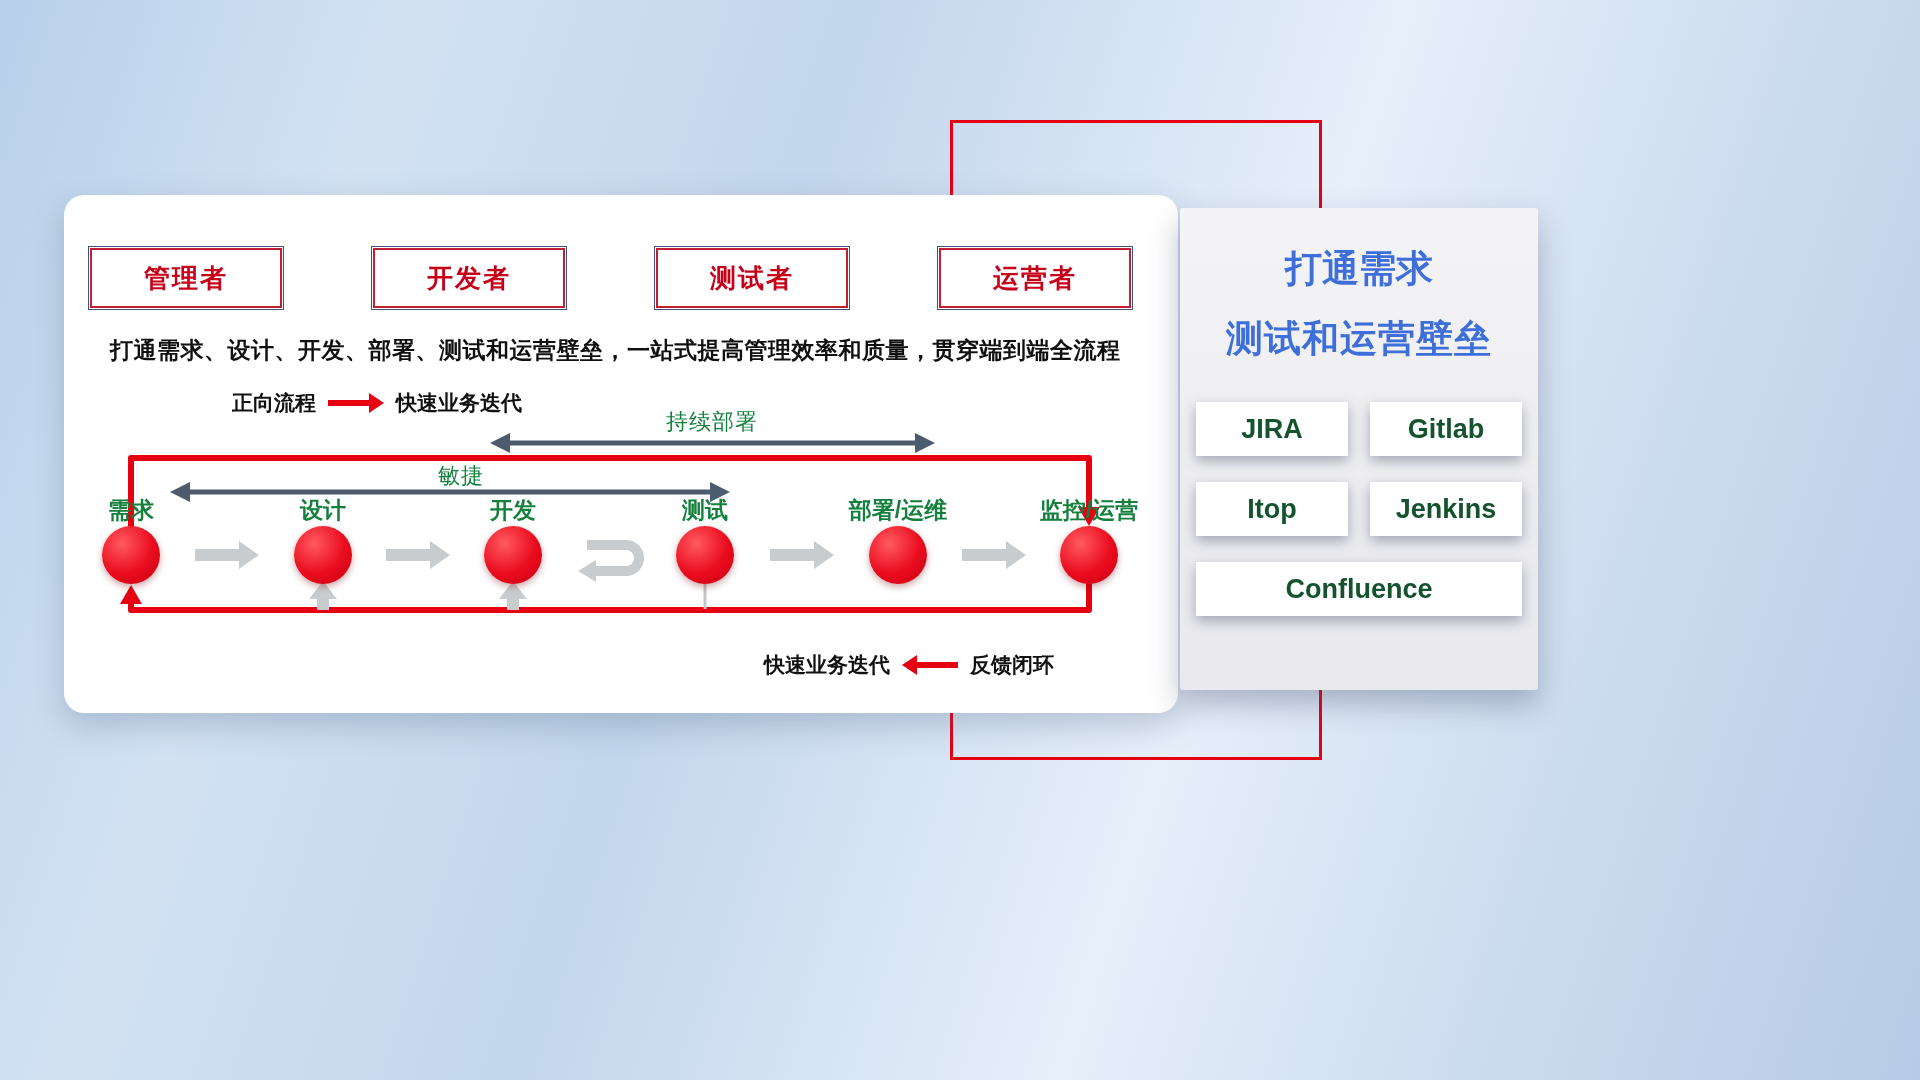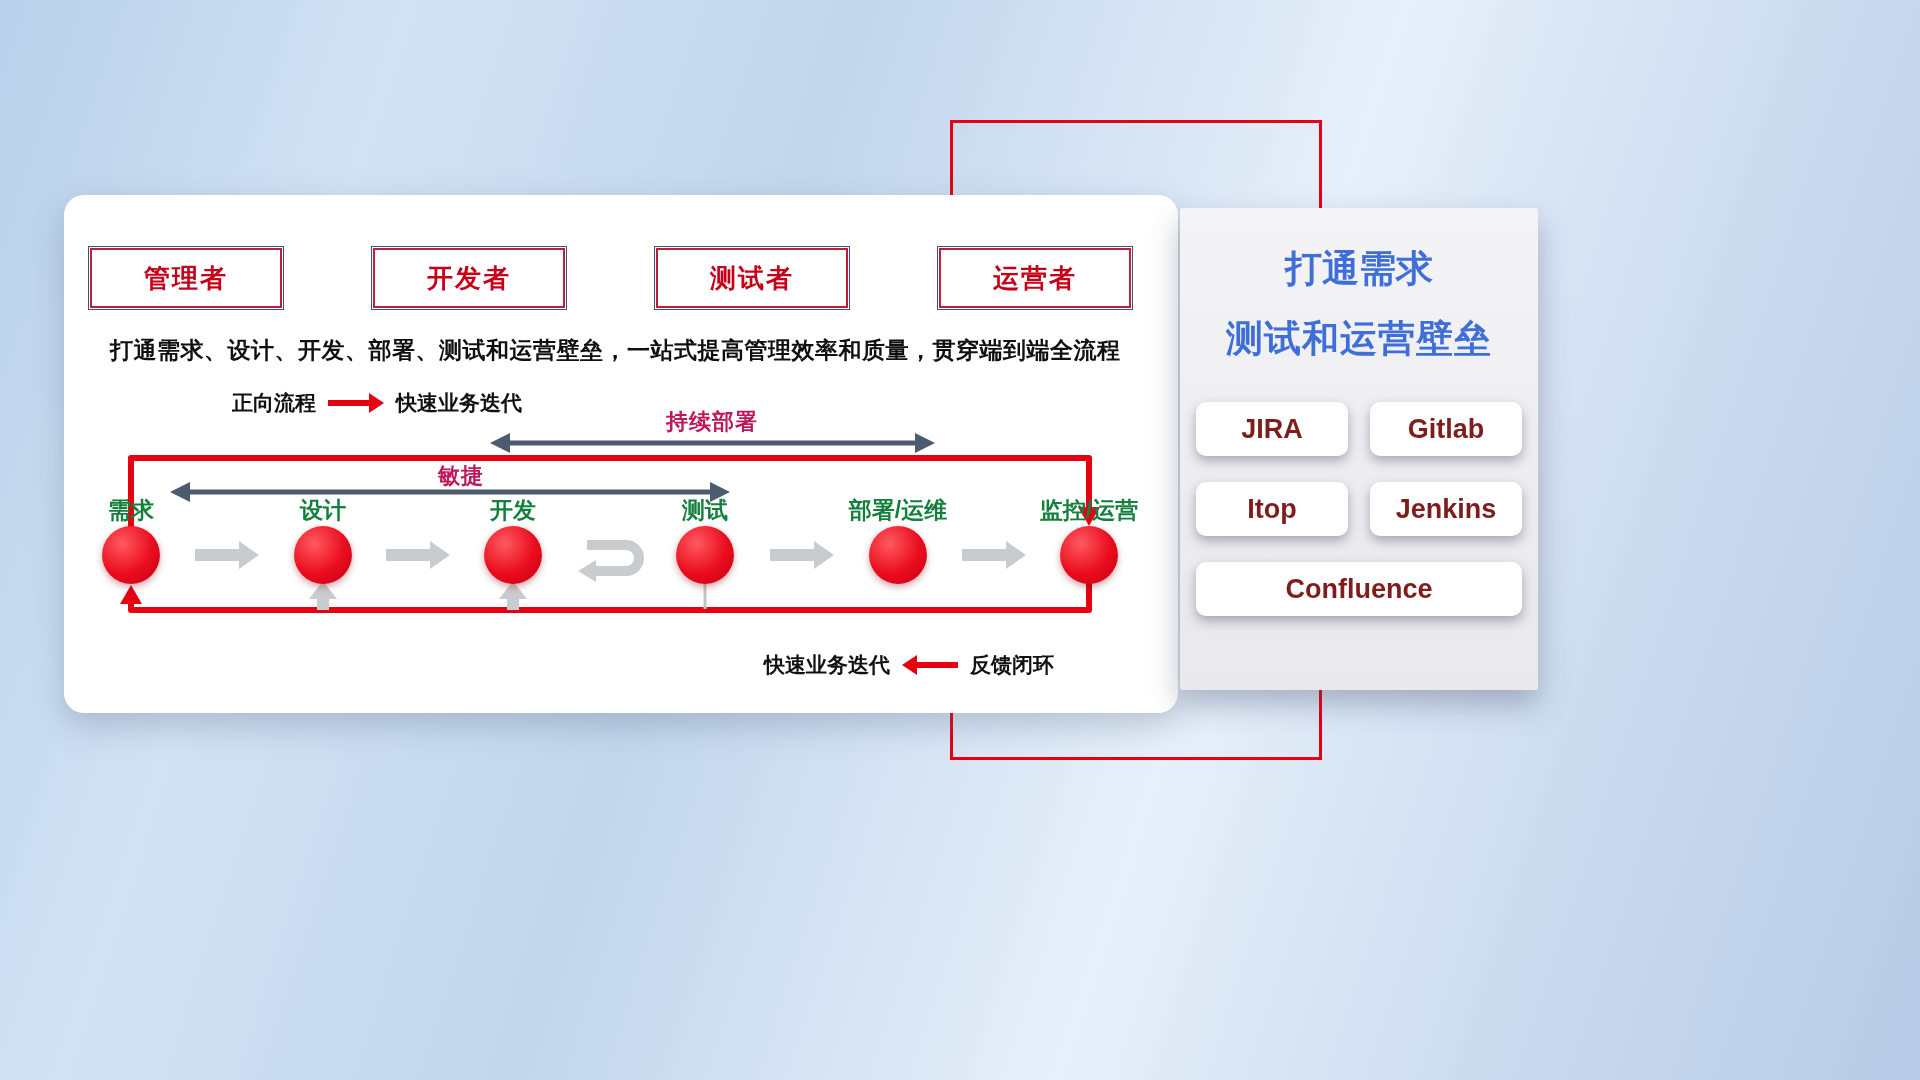--- a/index.html
+++ b/index.html
@@ -30,43 +30,43 @@
   .legend-feedback { left:700px; top:456px; }
 
   .harrow { position:relative; height:6px; background:#e60012; display:inline-block; }
   .harrow-right { width:42px; margin-right:14px; }
   .harrow-right::after { content:""; position:absolute; right:-14px; top:-7px;
     border-left:15px solid #e60012; border-top:10px solid transparent; border-bottom:10px solid transparent; }
   .harrow-left { width:42px; margin-left:14px; }
   .harrow-left::before { content:""; position:absolute; left:-14px; top:-7px;
     border-right:15px solid #e60012; border-top:10px solid transparent; border-bottom:10px solid transparent; }
 
-  .span-label { position:absolute; font-size:22px; font-weight:bold; color:#be185d; text-align:center; letter-spacing:1px; }
+  .span-label { position:absolute; font-size:22px; font-weight:normal; color:#15803d; text-align:center; letter-spacing:1px; }
   .deploy-label { left:568px; top:212px; width:160px; }
   .agile-label  { left:337px; top:266px; width:120px; }
 
   .flow-svg { position:absolute; left:0; top:0; width:1114px; height:518px; }
 
   .node { position:absolute; top:331px; width:58px; height:58px; border-radius:50%;
     background:radial-gradient(circle at 35% 30%, #ff5a60 0%, #ea0c1e 55%, #c40012 100%);
     box-shadow:0 3px 7px rgba(120,0,10,.35); }
   .node-label { position:absolute; top:300px; width:140px; text-align:center;
     font-size:23px; font-weight:bold; color:#15803d; }
 
   .panel-side { position:absolute; left:1180px; top:208px; width:358px; height:482px;
     background:linear-gradient(180deg,#f4f4f6,#e8e8ed);
     box-shadow:0 14px 30px rgba(60,70,100,.35); border-radius:3px; z-index:3; }
   .side-title { text-align:center; font-size:37px; font-weight:bold; color:#3e6ed8; }
   .t1 { margin-top:36px; }
   .t2 { margin-top:20px; letter-spacing:1px; }
   .tools { display:grid; grid-template-columns:1fr 1fr; gap:26px 22px; margin:38px 16px 0; }
-  .tool { height:54px; background:#fff; border-radius:10px;
+  .tool { height:54px; background:#fff; border-radius:0;
     box-shadow:0 5px 12px rgba(30,40,70,.35);
     display:flex; align-items:center; justify-content:center;
-    font-size:27px; font-weight:bold; color:#7f1d1d; }
+    font-size:27px; font-weight:bold; color:#14532d; }
   .tool-wide { grid-column:1 / -1; }
 </style>
 </head>
 <body>
 
 <div class="stage">
 
   <div class="red-frame"></div>
 
   <div class="panel-main">

